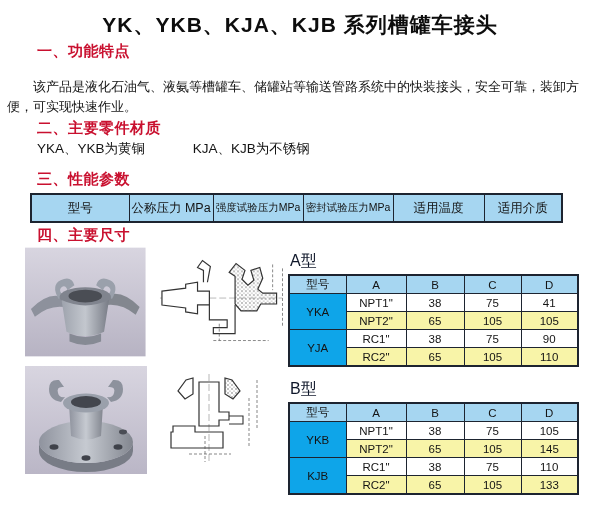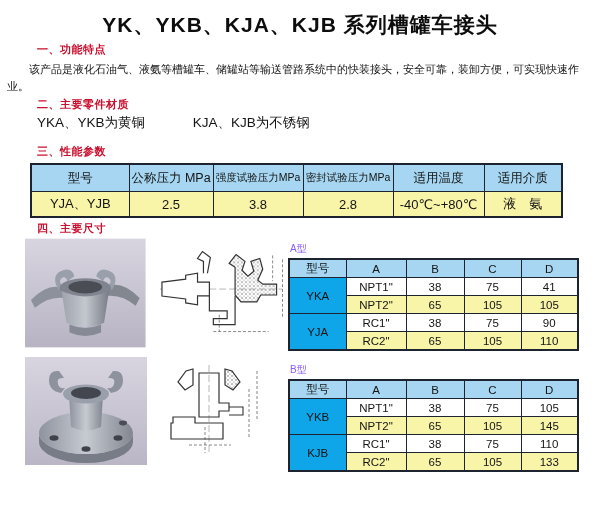--- a/index.html
+++ b/index.html
@@ -8,25 +8,25 @@
     font-family:"Liberation Sans","DejaVu Sans",sans-serif; color:#141414;
   }
   .page { position:relative; width:600px; height:516px; }
 
   .title {
     text-align:center; font-size:21px; font-weight:bold; letter-spacing:1px;
     padding-top:11px; color:#0d0d0d;
   }
 
   .sec-head {
-    color:#c9102f; font-weight:bold; font-size:11px;
+    color:#c9102f; font-weight:bold; font-size:15px;
     margin:3px 0 2px 37px; letter-spacing:0.5px;
   }
   .para {
-    font-size:11px; line-height:1.5; margin:4px 6px 0 7px; text-indent:2em;
+    font-size:13px; line-height:1.5; margin:16px 6px 0 7px; text-indent:2em;
   }
   .mats { font-size:13.5px; margin:2px 0 12px 37px; }
   .mats .gap { margin-left:44px; }
 
   table { border-collapse:collapse; }
 
   .perf { margin:4px 0 2px 30px; width:531px; border:2px solid #1d2430; table-layout:fixed; }
   .perf th, .perf td {
     border:1.5px solid #1d2430; text-align:center; padding:0; overflow:hidden; white-space:nowrap;
   }
@@ -36,21 +36,21 @@
   tr.yellow td { background:#f8f4a8; }
 
   .dims { display:flex; margin:1px 0 0 22px; }
   .left-col { width:266px; }
   .imgrow { display:flex; align-items:center; }
   .imgrow + .imgrow { margin-top:9px; }
   .photo { margin-left:3px; display:block; }
   .drawing { margin-left:12px; display:block; }
 
   .right-col { width:296px; }
-  .dim-label { font-size:10px; color:#8b5cf6; margin:4px 0 2px 2px; }
+  .dim-label { font-size:16px; color:#0f172a; margin:4px 0 2px 2px; }
   .dim { width:289px; border:2px solid #1d2430; table-layout:fixed; }
   .dim th, .dim td {
     border:1.5px solid #1d2430; text-align:center; padding:0;
     font-size:11.5px; height:17px; white-space:nowrap;
   }
   .dim th { background:#a6d6f1; font-weight:normal; }
   .dim td { background:#ffffff; }
   .dim tr.yellow td { background:#f8f4a8; }
   .dim td.model { background:#0ea5e9; }
 </style>
@@ -83,28 +83,20 @@
     </colgroup>
     <tbody>
       <tr>
         <th>型号</th>
         <th>公称压力 MPa</th>
         <th class="sm">强度试验压力MPa</th>
         <th class="sm">密封试验压力MPa</th>
         <th>适用温度</th>
         <th>适用介质</th>
       </tr>
-      <tr class="yellow">
-        <td>YJA、YJB</td>
-        <td>2.5</td>
-        <td>3.8</td>
-        <td>2.8</td>
-        <td>-40℃~+80℃</td>
-        <td>液　氨</td>
-      </tr>
     </tbody>
   </table>
 
   <div class="sec-head">四、主要尺寸</div>
 
   <div class="dims">
 
     <div class="left-col">
 
       <div class="imgrow">

